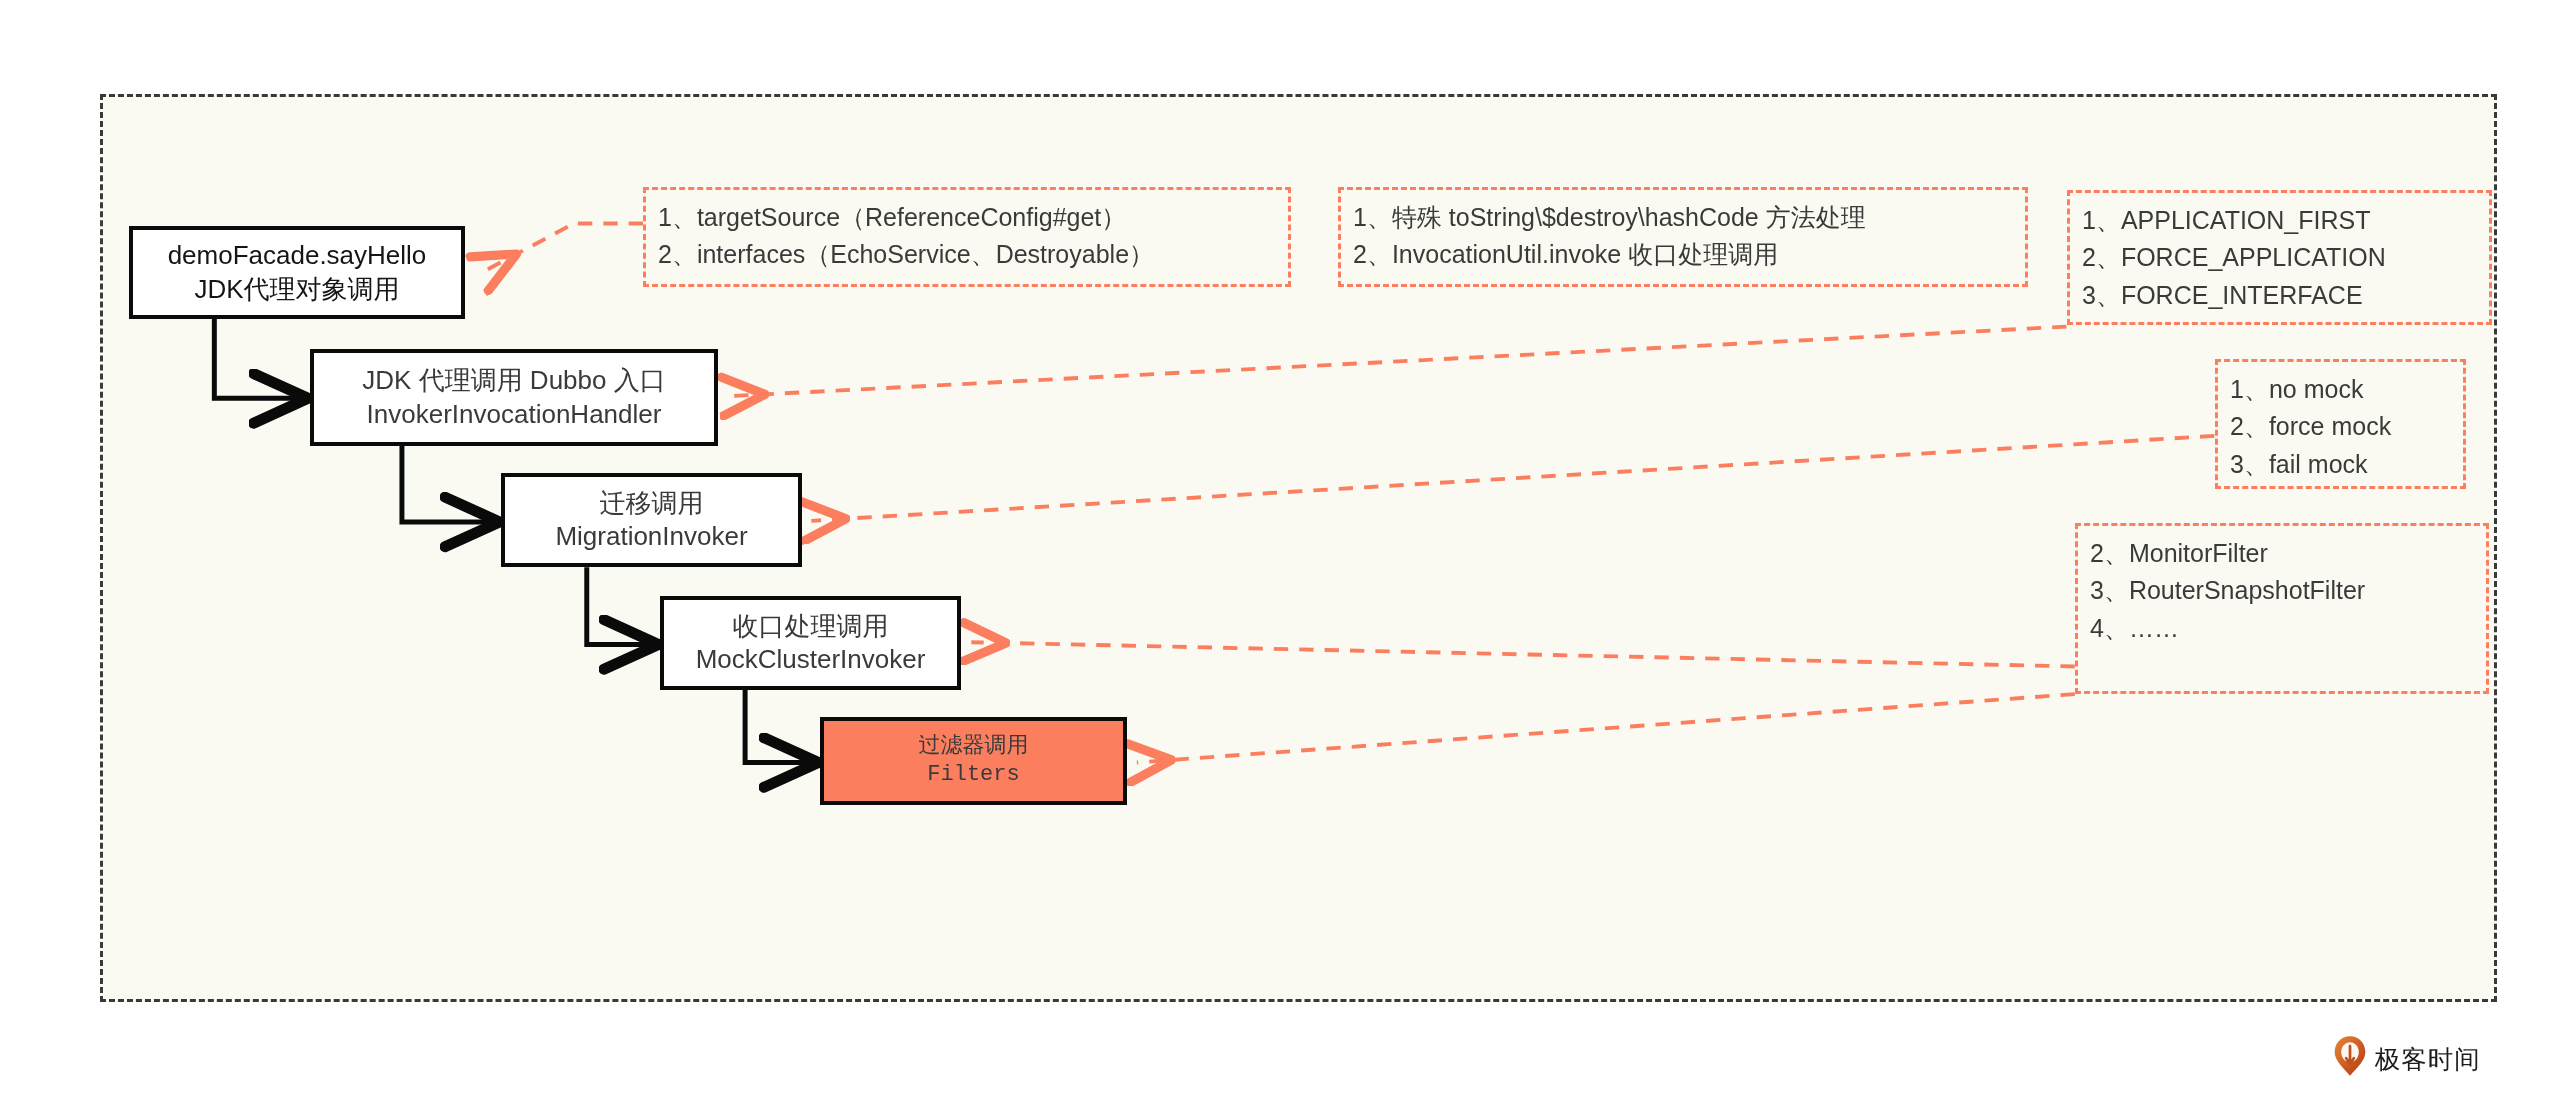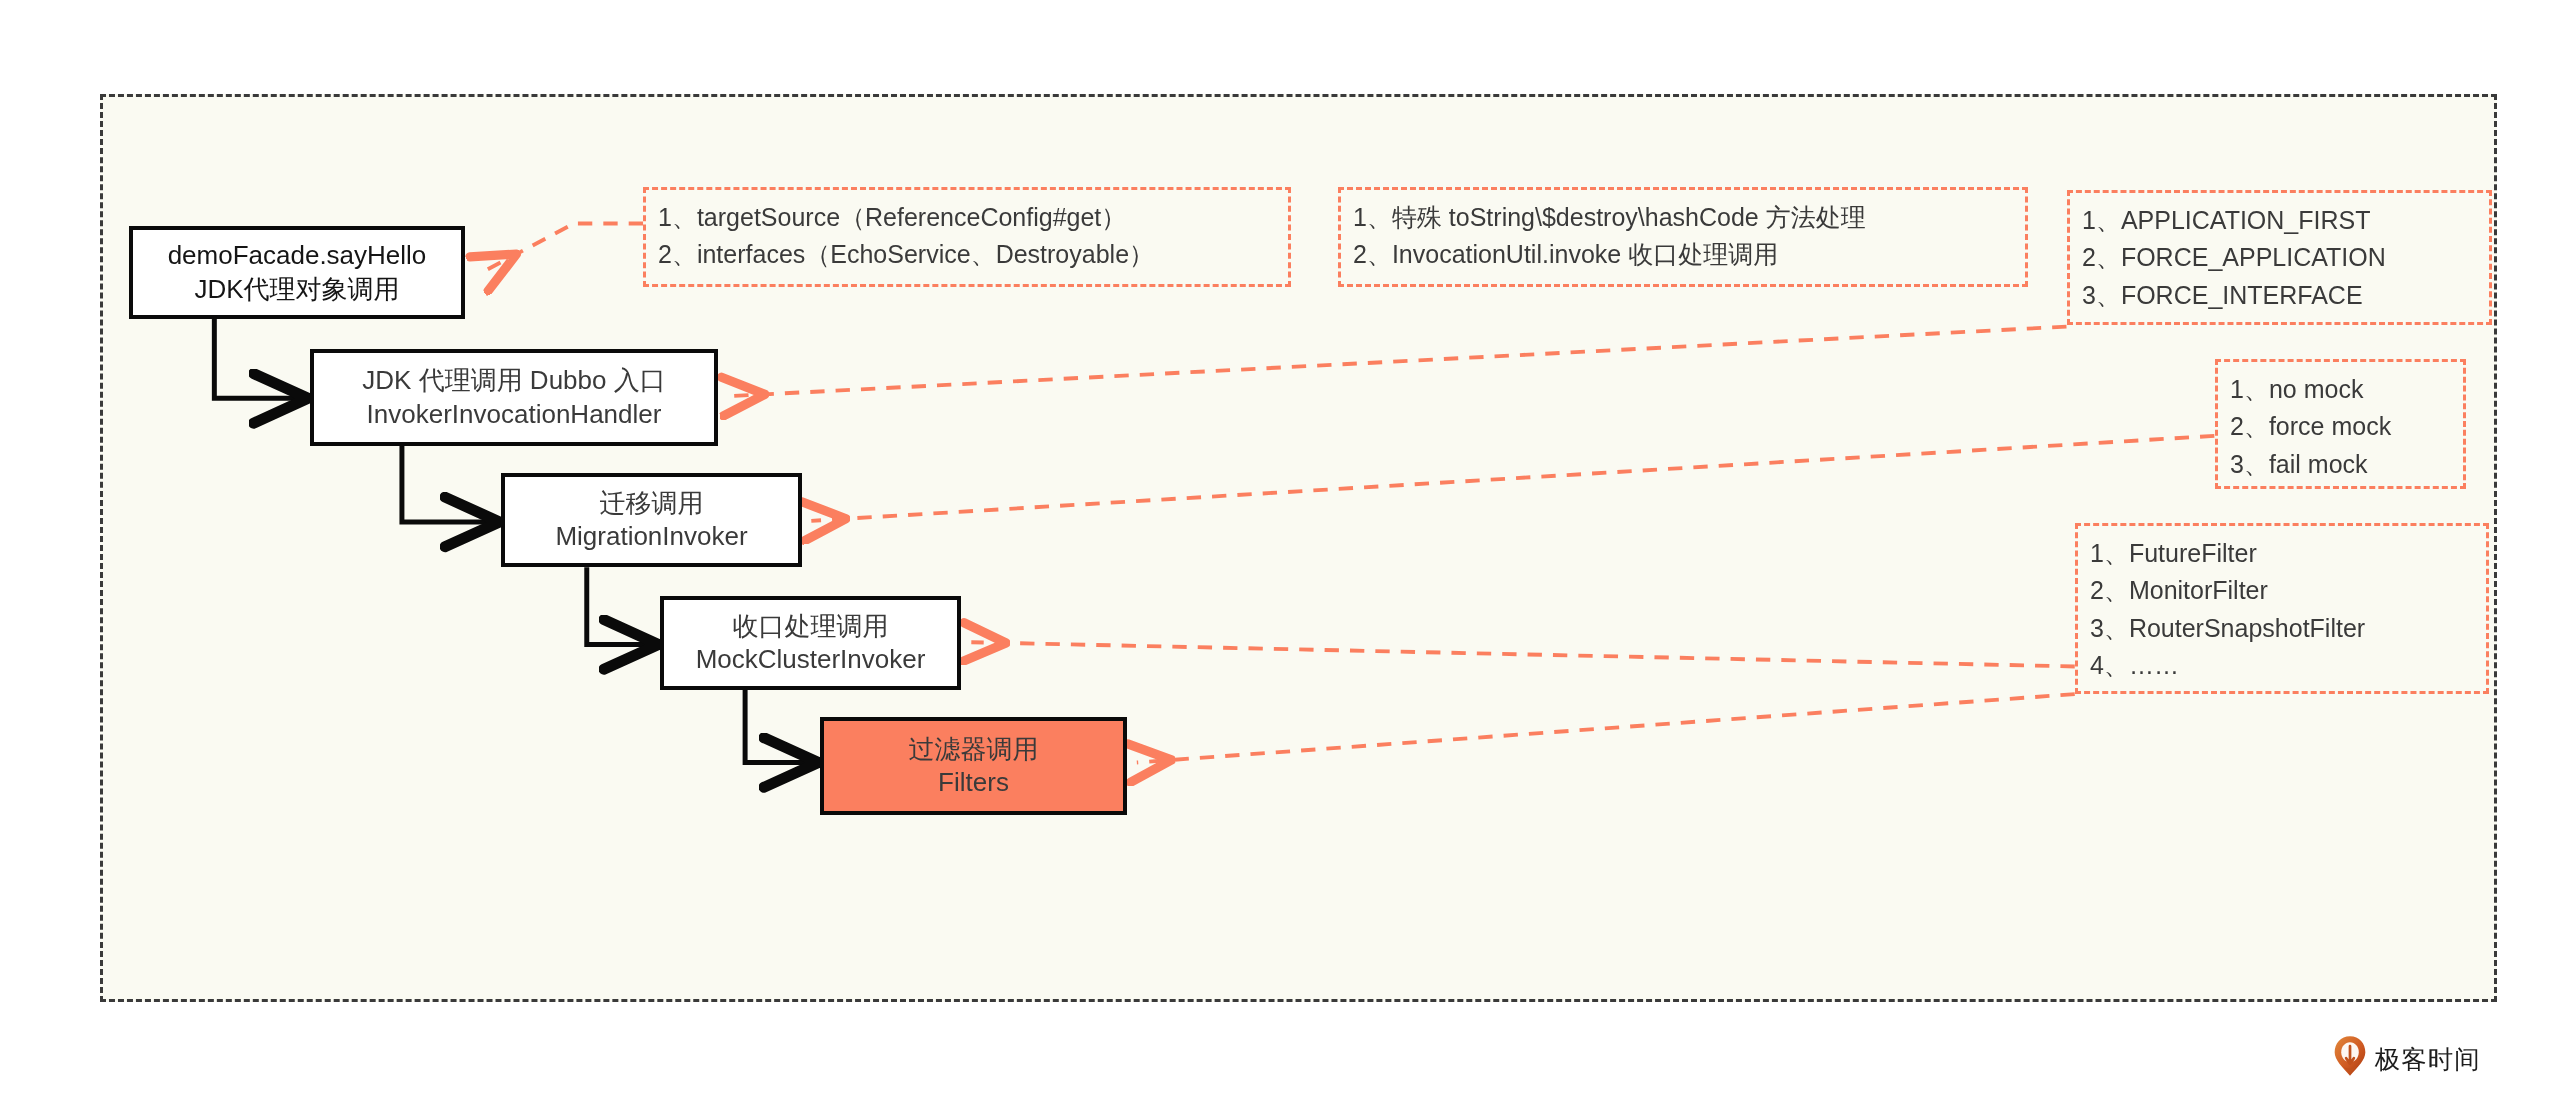--- a/index.html
+++ b/index.html
@@ -36,21 +36,21 @@
     z-index: 5;
   }
   .flow-box .ln { white-space: nowrap; display: block; }
   .flow-box.accent { background: #fb7f5f; border-color: #0a0a0a; }
 
   #box-facade  { left: 129px;  top: 226px;  width: 336px; height: 93px; font-size: 26px; }
   #box-facade .ln { color:#151515; }
   #box-handler { left: 310px;  top: 349px;  width: 408px; height: 97px; font-size: 26px; }
   #box-migration{ left: 501px; top: 473px;  width: 301px; height: 94px; font-size: 26px; }
   #box-mock    { left: 660px; top: 596px; width: 301px; height: 94px; font-size: 26px; }
-  #box-filters { left: 820px; top: 717px; width: 307px; height: 98px; font-size: 26px; }
+  #box-filters { left: 820px; top: 717px; width: 307px; height: 88px; font-size: 22px; font-family: Liberation Mono, monospace; }
   #box-filters .ln { color: #3a3a3a; }
 
   
   .note-box {
     position: absolute;
     box-sizing: border-box;
     border: 3.3px dashed #fb7f5f;
     background: transparent;
     color: #3a3a3a;
     font-size: 25px;
@@ -158,21 +158,20 @@
   <span class="ln">3、FORCE_INTERFACE</span>
 </div>
 
 <div class="note-box" id="note-mock">
   <span class="ln">1、no mock</span>
   <span class="ln">2、force mock</span>
   <span class="ln">3、fail mock</span>
 </div>
 
 <div class="note-box" id="note-filters">
-  <span class="ln">1、FutureFilter</span>
   <span class="ln">2、MonitorFilter</span>
   <span class="ln">3、RouterSnapshotFilter</span>
   <span class="ln">4、……</span>
 </div>
 
 <div id="watermark">
   <svg width="34" height="42" viewBox="0 0 62 76">
     <defs>
       <linearGradient id="pinGrad" x1="0" y1="0" x2="1" y2="1">
         <stop offset="0%" stop-color="#e2873a"></stop>

